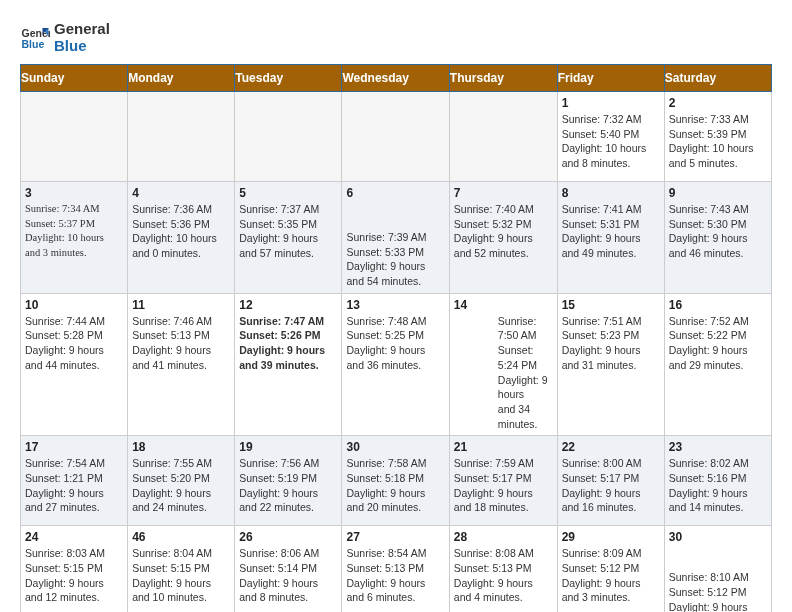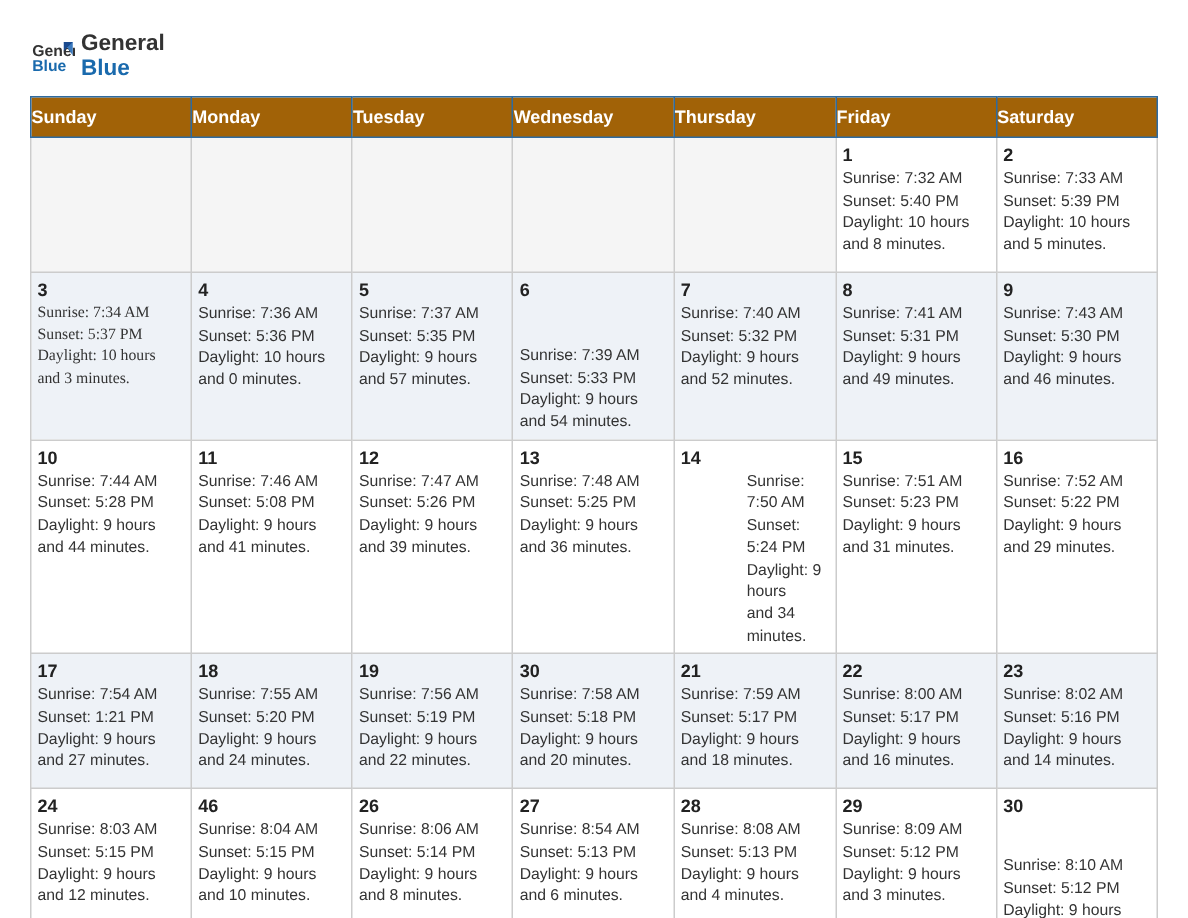--- a/index.html
+++ b/index.html
@@ -189,27 +189,27 @@
         <td>
           <div class="day-num">10</div>
           <div class="day-info" style="white-space: pre-line;">Sunrise: 7:44 AM
 Sunset: 5:28 PM
 Daylight: 9 hours
 and 44 minutes.</div>
         </td>
         <td>
           <div class="day-num">11</div>
           <div class="day-info" style="white-space: pre-line;">Sunrise: 7:46 AM
-Sunset: 5:08 PM
+Sunset: 5:13 PM
 Daylight: 9 hours
 and 41 minutes.</div>
         </td>
         <td>
           <div class="day-num">12</div>
-          <div class="day-info" style="white-space: pre-line;">Sunrise: 7:47 AM
+          <div class="day-info" style="white-space: pre-line; font-weight: bold;">Sunrise: 7:47 AM
 Sunset: 5:26 PM
 Daylight: 9 hours
 and 39 minutes.</div>
         </td>
         <td>
           <div class="day-num">13</div>
           <div class="day-info" style="white-space: pre-line;">Sunrise: 7:48 AM
 Sunset: 5:25 PM
 Daylight: 9 hours
 and 36 minutes.</div>

